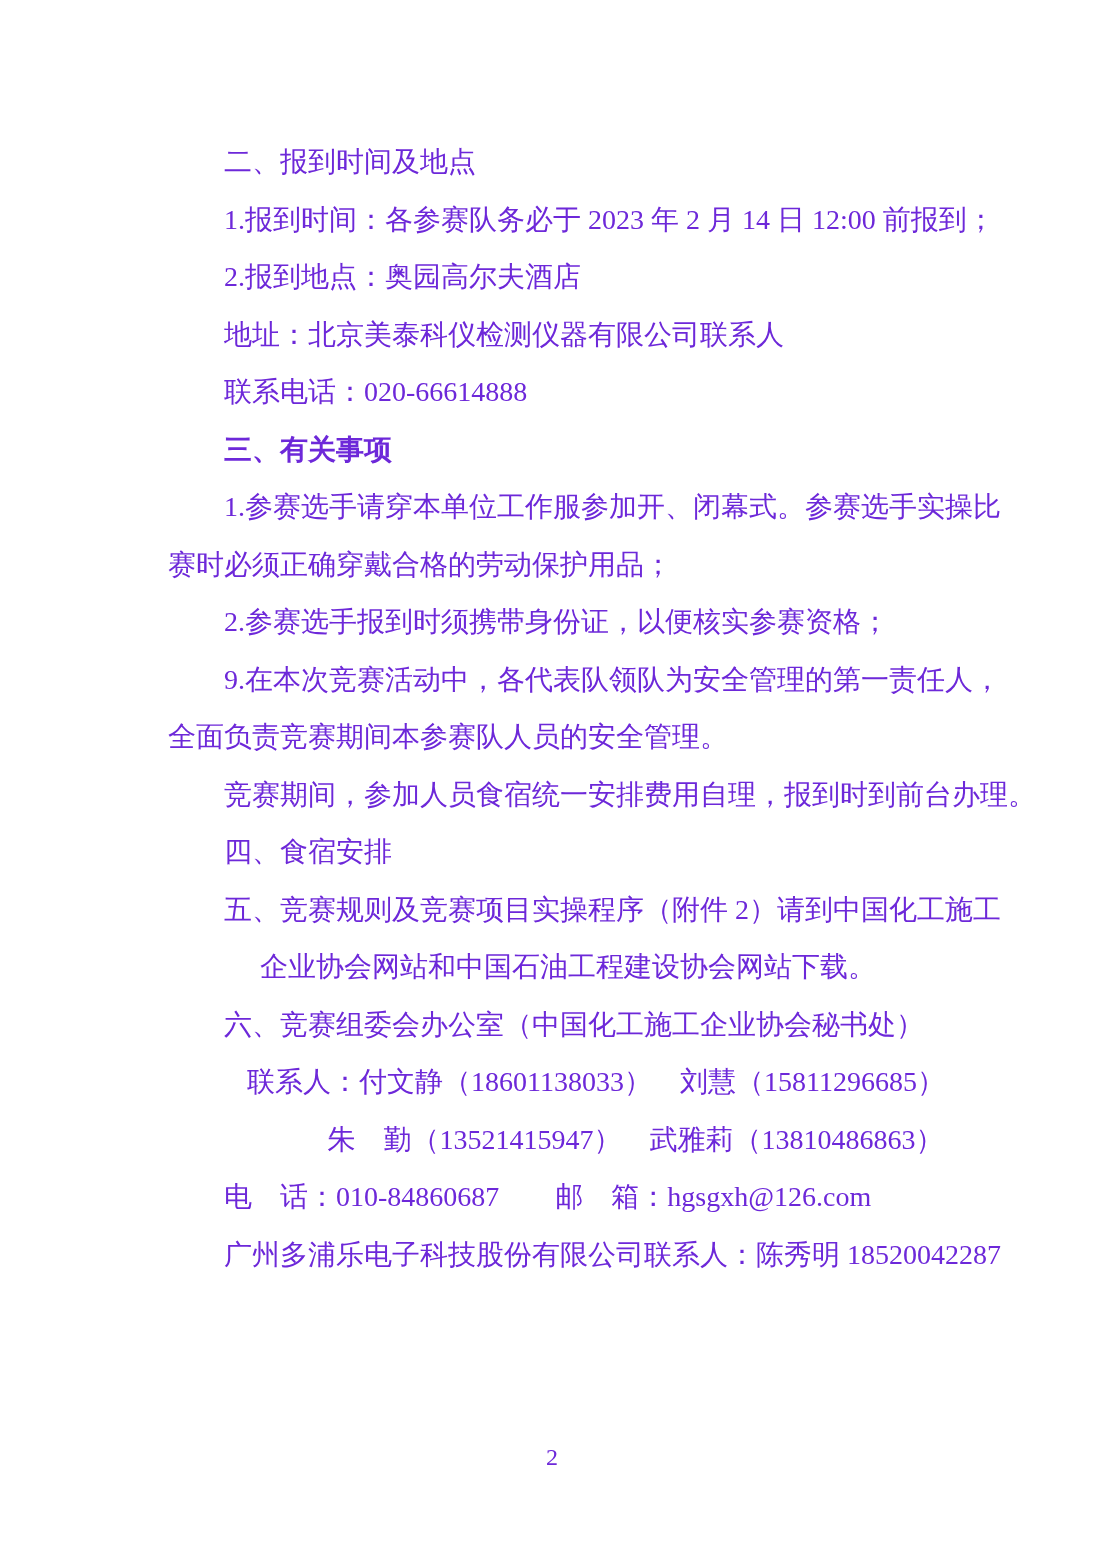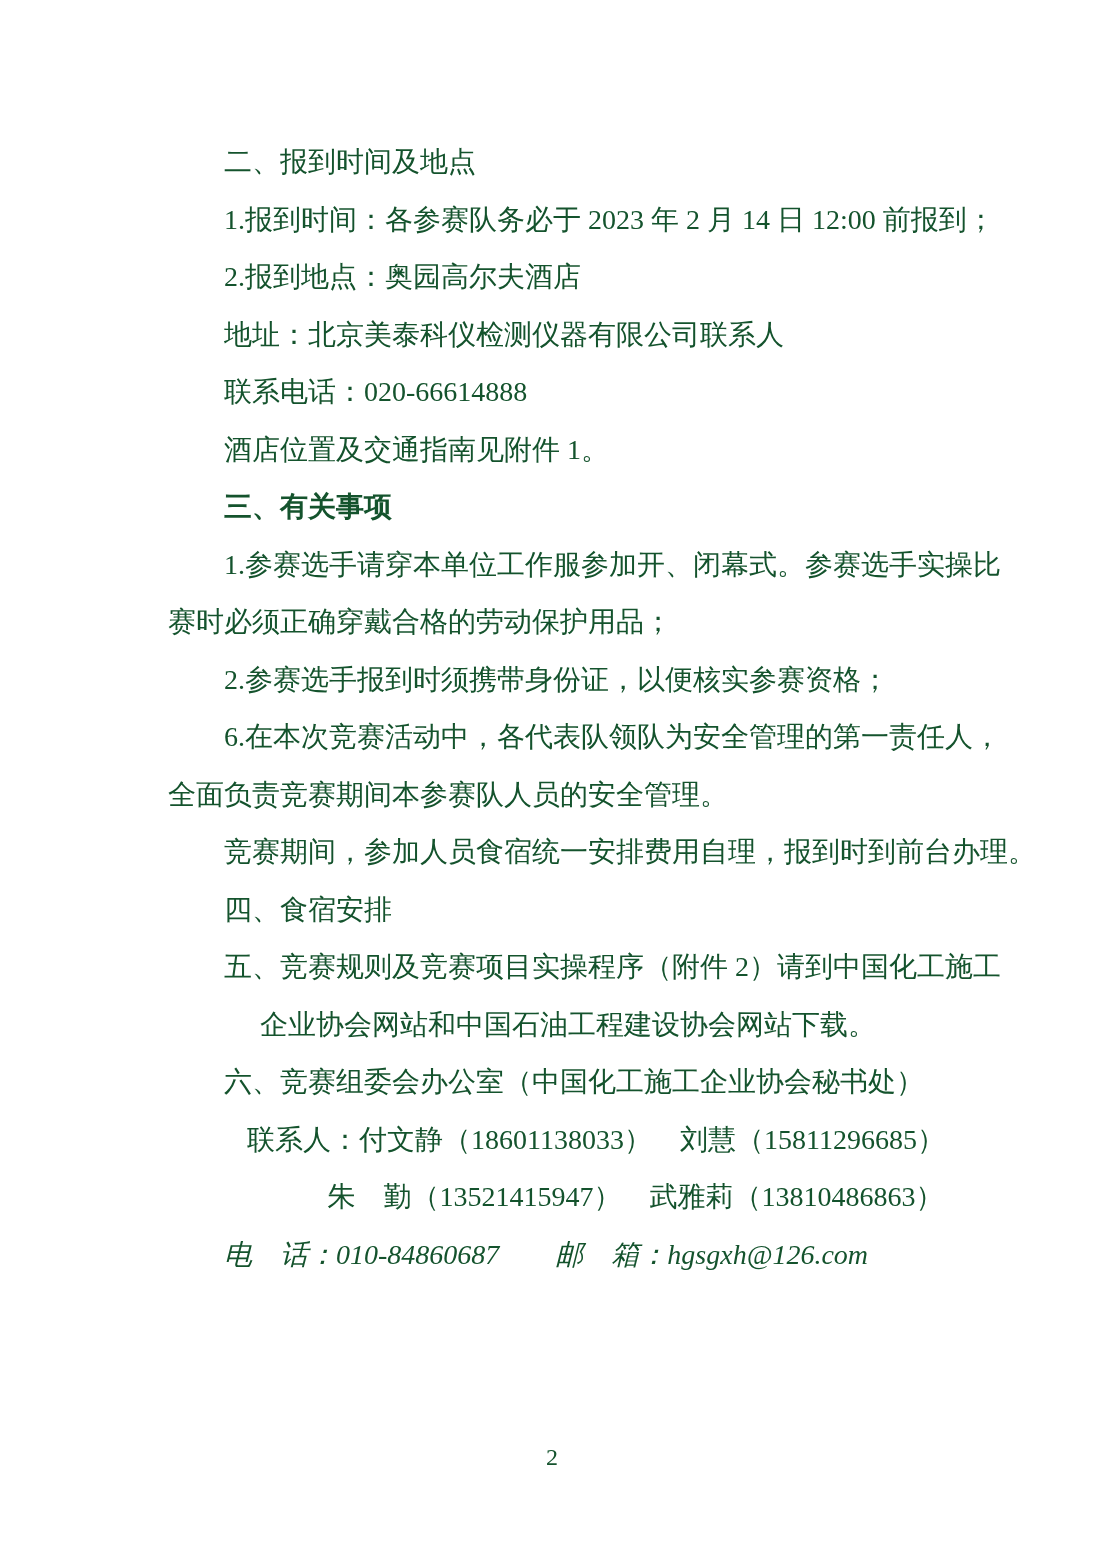--- a/index.html
+++ b/index.html
@@ -34,37 +34,37 @@
     right: 0;
     top: 1441px;
     text-align: center;
     font-size: 24px;
     line-height: 32px;
   }
 </style>
 </head>
 <body>
 
-<div class="page" style="background: rgb(255, 255, 255); color: #14532d;">
+<div class="page" style="background: rgb(255, 255, 255); color: #6d28d9;">
   <div class="content">
       <div class="line" style="padding-left: 2em;">二、报到时间及地点</div>
       <div class="line" style="padding-left: 2em;">1.报到时间：各参赛队务必于 2023 年 2 月 14 日 12:00 前报到；</div>
       <div class="line" style="padding-left: 2em;">2.报到地点：奥园高尔夫酒店</div>
       <div class="line" style="padding-left: 2em;">地址：北京美泰科仪检测仪器有限公司联系人</div>
       <div class="line" style="padding-left: 2em;">联系电话：020-66614888</div>
-      <div class="line" style="padding-left: 2em;">酒店位置及交通指南见附件 1。</div>
       <div class="line" style="padding-left: 2em; font-weight: bold;">三、有关事项</div>
       <div class="line" style="padding-left: 2em; text-align: right;">1.参赛选手请穿本单位工作服参加开、闭幕式。参赛选手实操比</div>
       <div class="line" style="padding-left: 0em;">赛时必须正确穿戴合格的劳动保护用品；</div>
       <div class="line" style="padding-left: 2em;">2.参赛选手报到时须携带身份证，以便核实参赛资格；</div>
-      <div class="line" style="padding-left: 2em;">6.在本次竞赛活动中，各代表队领队为安全管理的第一责任人，</div>
+      <div class="line" style="padding-left: 2em;">9.在本次竞赛活动中，各代表队领队为安全管理的第一责任人，</div>
       <div class="line" style="padding-left: 0em;">全面负责竞赛期间本参赛队人员的安全管理。</div>
       <div class="line" style="padding-left: 2em;">竞赛期间，参加人员食宿统一安排费用自理，报到时到前台办理。</div>
       <div class="line" style="padding-left: 2em;">四、食宿安排</div>
       <div class="line" style="padding-left: 2em;">五、竞赛规则及竞赛项目实操程序（附件 2）请到中国化工施工</div>
       <div class="line" style="padding-left: 0em; text-align: center;">企业协会网站和中国石油工程建设协会网站下载。</div>
       <div class="line" style="padding-left: 2em;">六、竞赛组委会办公室（中国化工施工企业协会秘书处）</div>
       <div class="line" style="padding-left: 2em; text-align: center;">联系人：付文静（18601138033）　刘慧（15811296685）</div>
       <div class="line" style="padding-left: 5.7em;">朱　勤（13521415947）　武雅莉（13810486863）</div>
-      <div class="line" style="padding-left: 2em; font-style: italic;">电　话：010-84860687　　邮　箱：hgsgxh@126.com</div>
+      <div class="line" style="padding-left: 2em;">电　话：010-84860687　　邮　箱：hgsgxh@126.com</div>
+      <div class="line" style="padding-left: 2em;">广州多浦乐电子科技股份有限公司联系人：陈秀明 18520042287</div>
     </div>
   <div class="page-number">2</div>
 </div>
 
 </body></html>

